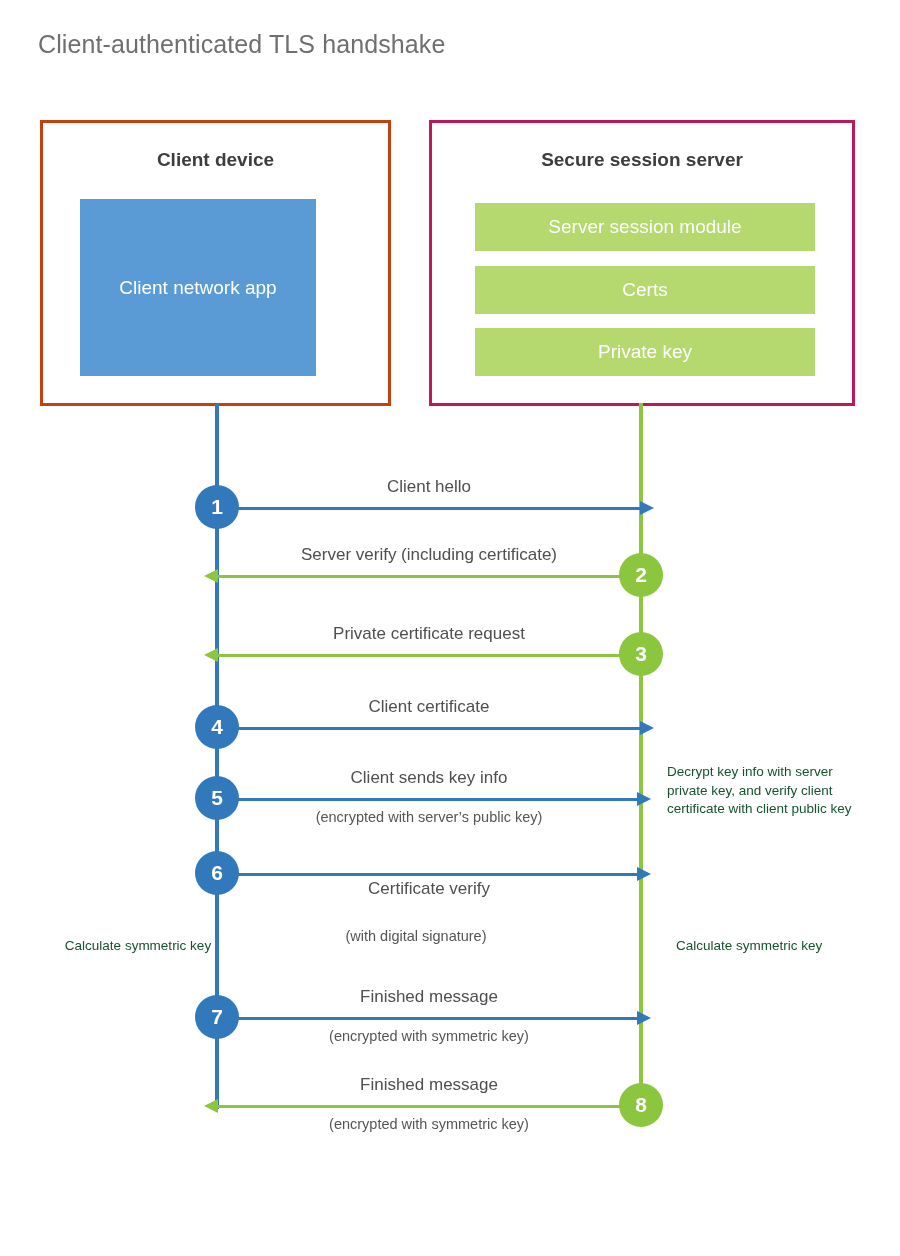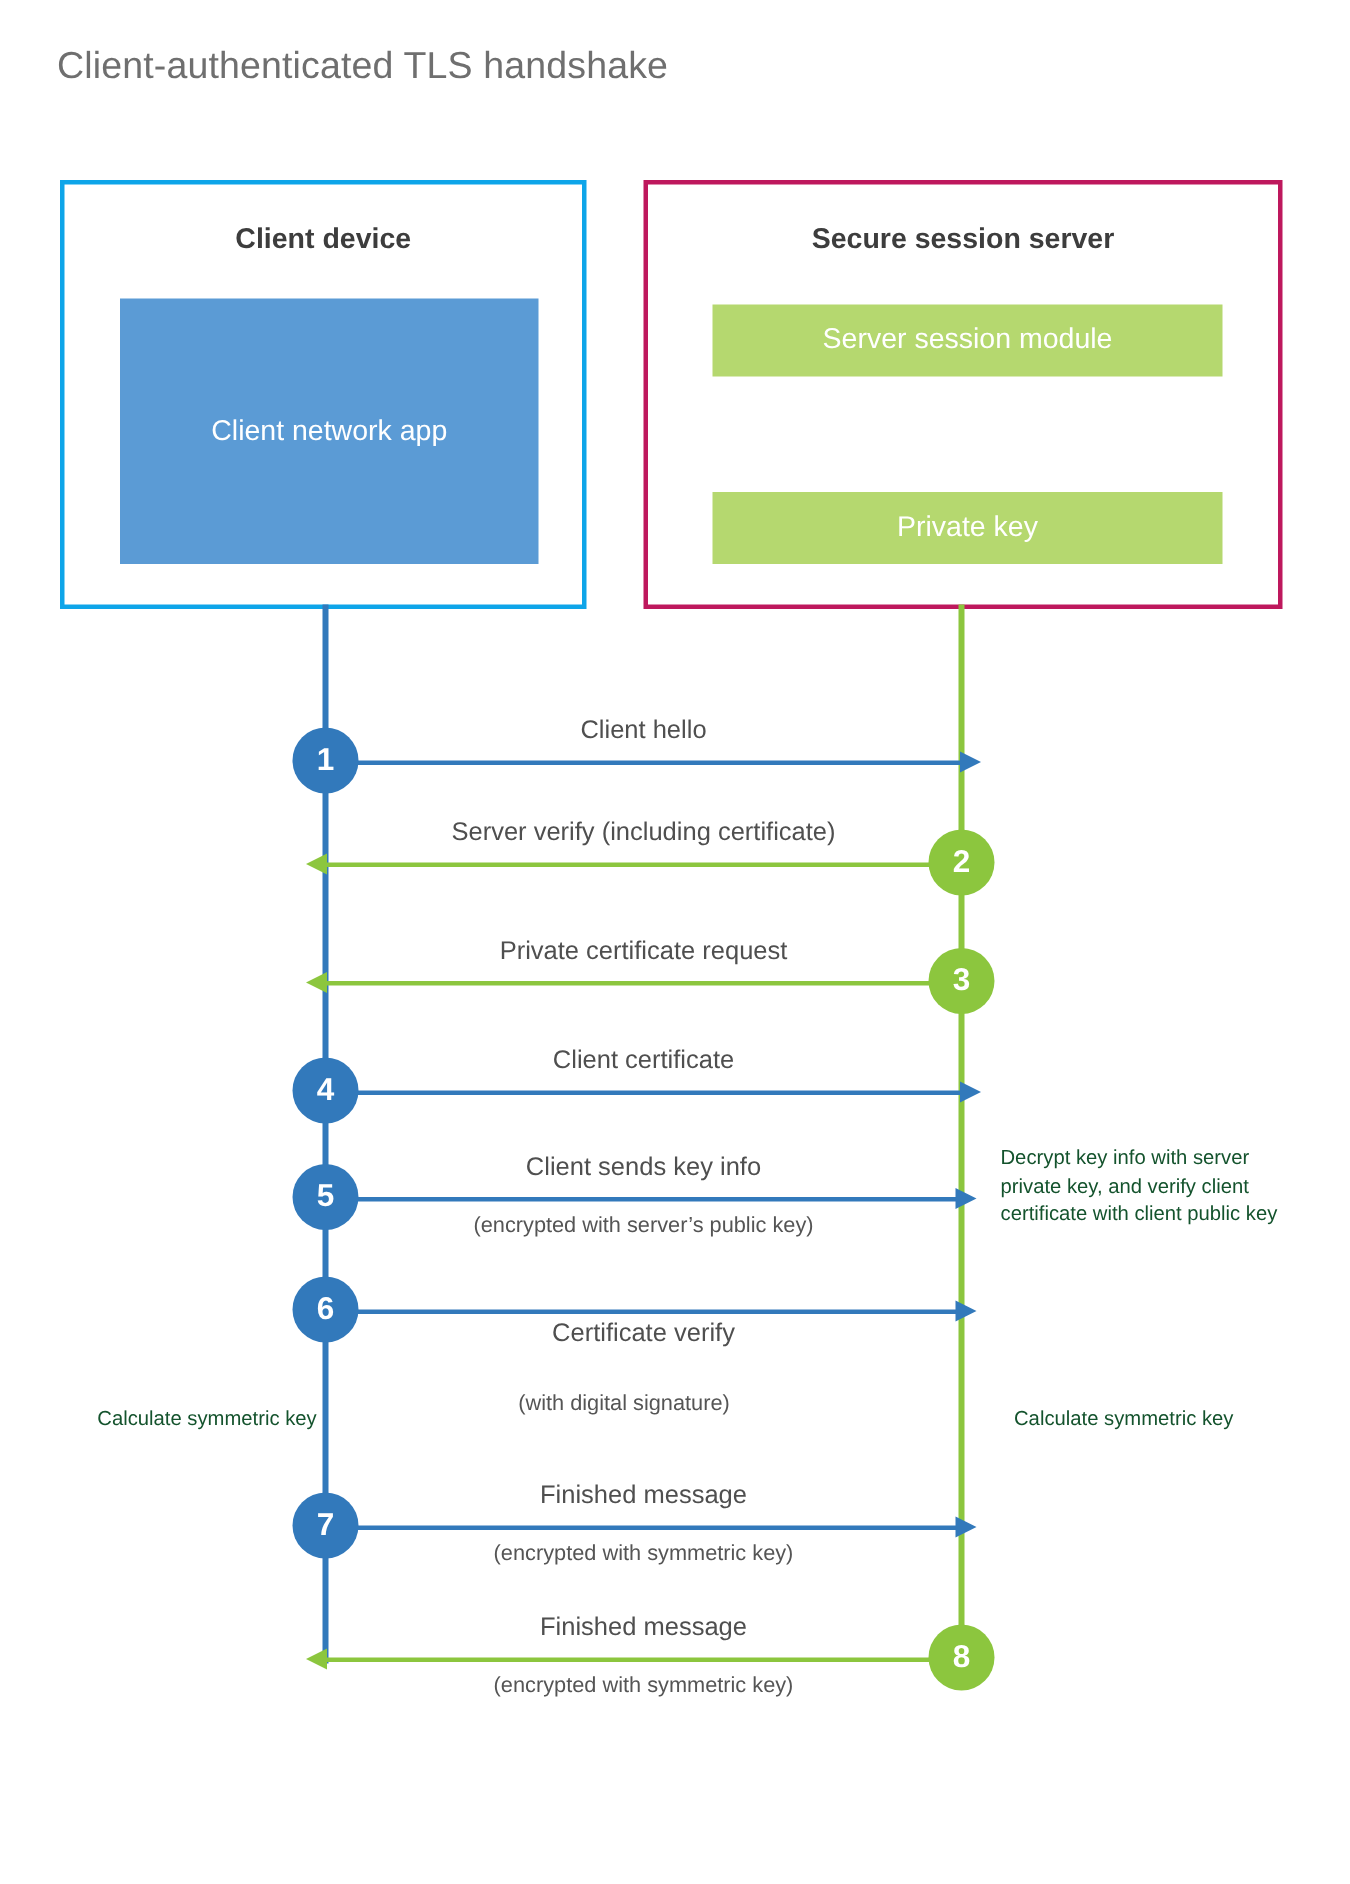--- a/index.html
+++ b/index.html
@@ -17,30 +17,30 @@
 
   
   .title{
     position:absolute;left:38px;top:30px;
     font-size:25px;font-weight:400;color:#6f6f6f;
     letter-spacing:.1px;white-space:nowrap;
   }
 
   
   .party-box{position:absolute;background:#ffffff;box-sizing:border-box;}
-  #client-box{left:40px;top:120px;width:351px;height:286px;border:3px solid #0ea5e9;}
+  #client-box{left:40px;top:120px;width:351px;height:286px;border:3px solid #c2410c;}
   #server-box{left:429px;top:120px;width:426px;height:286px;border:3px solid #be185d;}
 
   .party-title{
     position:absolute;left:0;right:0;top:26px;
     text-align:center;font-size:19px;font-weight:bold;color:#3d3d3d;
   }
 
   #client-app{
-    position:absolute;left:37px;top:76px;width:279px;height:177px;
+    position:absolute;left:37px;top:76px;width:236px;height:177px;
     background:#5b9bd5;
     display:flex;align-items:center;justify-content:center;
     color:#ffffff;font-size:19px;line-height:27px;text-align:left;
     font-weight:300;
   }
 
   .server-module{
     position:absolute;left:43px;width:340px;height:48px;
     background:#b5d86f;
     display:flex;align-items:center;justify-content:center;
@@ -103,20 +103,21 @@
   <div class="title">Client-authenticated TLS handshake</div>
 
   <div class="party-box" id="client-box">
     <div class="party-title">Client device</div>
     <div id="client-app">Client network app</div>
   </div>
 
   <div class="party-box" id="server-box">
     <div class="party-title">Secure session server</div>
     <div class="server-module" id="mod-0">Server session module</div>
+    <div class="server-module" id="mod-1">Certs</div>
     <div class="server-module" id="mod-2">Private key</div>
   </div>
 
   <div class="lifeline" id="client-lifeline"></div>
   <div class="lifeline" id="server-lifeline"></div>
 
   <div class="step" style="top:507px;">
     <div class="msg-label" style="left:217px;width:424px;">Client hello</div>
     <div class="arrow blue" style="left:217px;width:424px;">
       <div class="head right-blue"></div>

